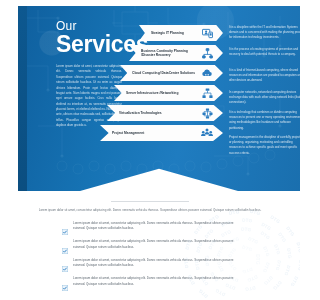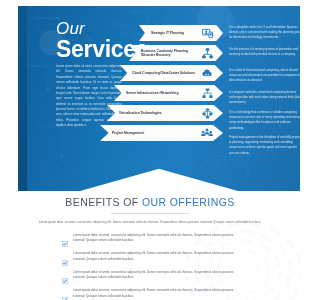--- a/index.html
+++ b/index.html
@@ -31,21 +31,21 @@
   
   .circuit { position:absolute; inset:0; opacity:.22;
     clip-path: polygon(0 0, 100% 0, 100% 100%, 78% 100%, 50% 88%, 22% 100%, 0 100%); }
   .hero-left-strip {
     position:absolute; left:0; top:0; width:9px; height:100%;
     background: linear-gradient(180deg, #0d5890, #0b4e80);
     clip-path: polygon(0 0, 100% 0, 100% 100%, 0 100%);
   }
 
   .hero-title { position:absolute; left:38px; top:14px; color:#fff; line-height:1; }
-  .hero-title .t1 { display:block; font-size:17px; font-weight:300; letter-spacing:.2px;font-style:italic; }
+  .hero-title .t1 { display:block; font-size:12px; font-weight:300; letter-spacing:.2px; }
   .hero-title .t2 { display:block; font-size:23px; font-weight:700; margin-top:1px; letter-spacing:-.3px; }
 
   .hero-para {
     position:absolute; left:38px; top:58px; width:66px;
     color:rgba(255,255,255,.78); font-size:2.9px; line-height:1.85; text-align:justify;
   }
 
   
   .banners { position:absolute; left:0; top:0; width:100%; height:100%; }
   .banner {
@@ -259,23 +259,20 @@
       <p class="desc d1">It is a discipline within the IT and Information Systems domain and is concerned with making the planning process for information technology investments.</p>
       <p class="desc d2">It is the process of creating systems of prevention and recovery to deal with potential threats to a company.</p>
       <p class="desc d3">It is a kind of Internet-based computing, where shared resources and information are provided to computers and other devices on-demand.</p>
       <p class="desc d4">In computer networks, networked computing devices exchange data with each other along network links (data connections).</p>
       <p class="desc d5">It is a technology that combines or divides computing resources to present one or many operating environments, using methodologies like hardware and software partitioning.</p>
       <p class="desc d6">Project management is the discipline of carefully projecting or planning, organizing, motivating and controlling resources to achieve specific goals and meet specific success criteria.</p>
     </div>
   </section>
 
   <section class="benefits">
-    <h2 class="ben-head">
-      <span class="h-a">BENEFITS OF </span><span class="h-b">OUR OFFERINGS</span>
-    </h2>
     <div class="ben-rule"></div>
     <p class="ben-sub">Lorem ipsum dolor sit amet, consectetur adipiscing elit. Donec venenatis vehicula rhoncus. Suspendisse ultrices posuere euismod. Quisque rutrum sollicitudin faucibus.</p>
 
     <ul class="ben-list" style="list-style:none">
       <li class="ben-item">
         <span class="chk">
           <svg width="6" height="6" viewBox="0 0 16 16">
             <rect x="0.5" y="0.5" width="15" height="15" fill="#eaf3fb" stroke="#8ab9dd"></rect>
             <path d="M3.5 8.2l3 3 6-6.6" fill="none" stroke="#2b7cc0" stroke-width="2.4"></path>
           </svg>

